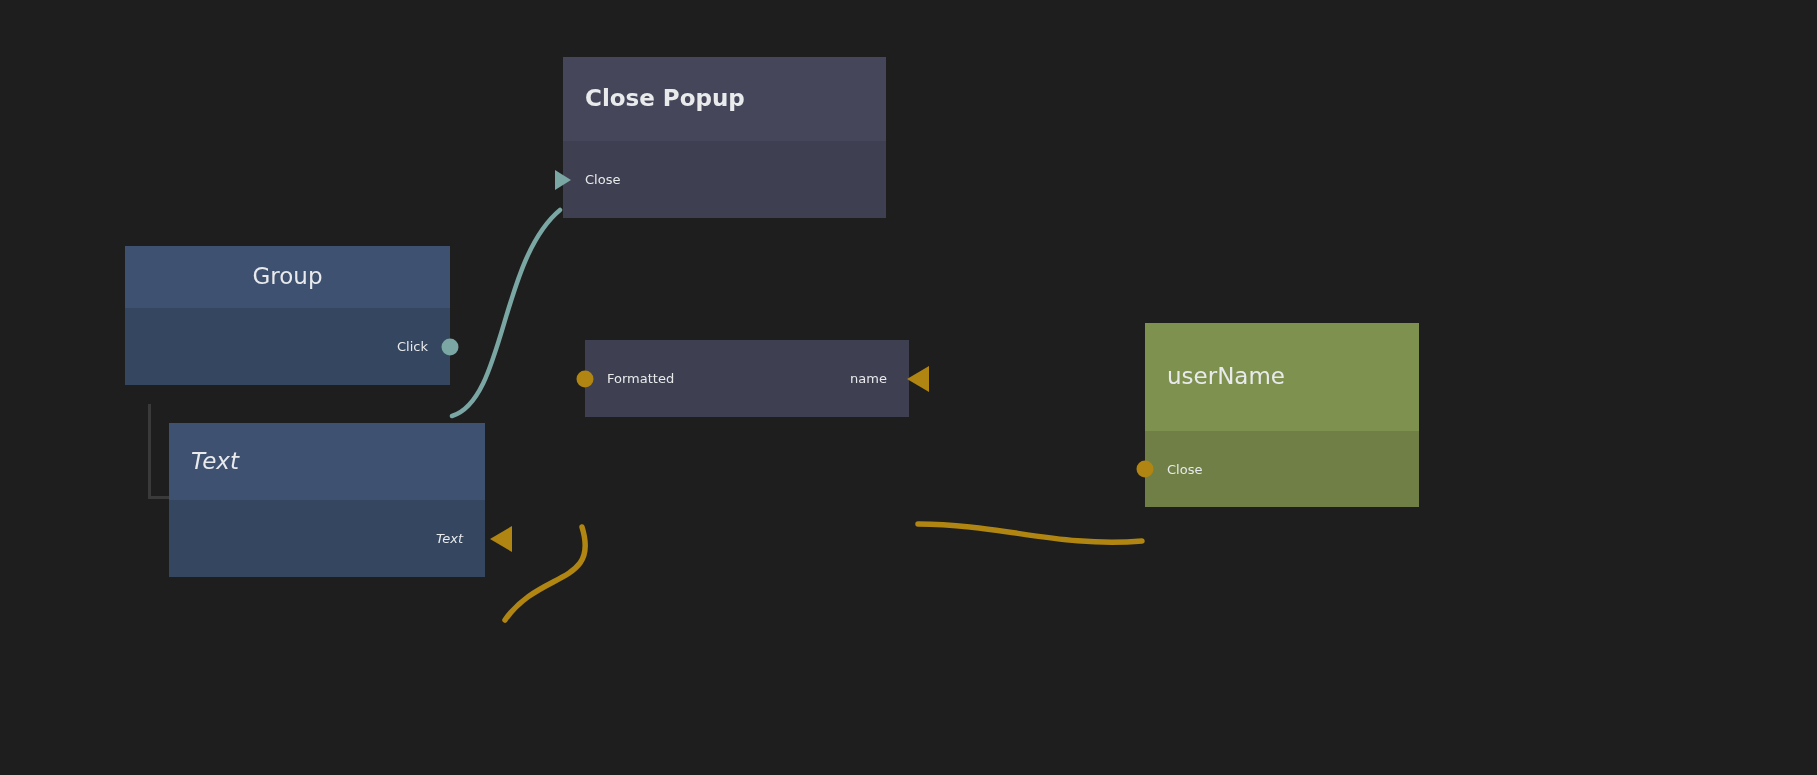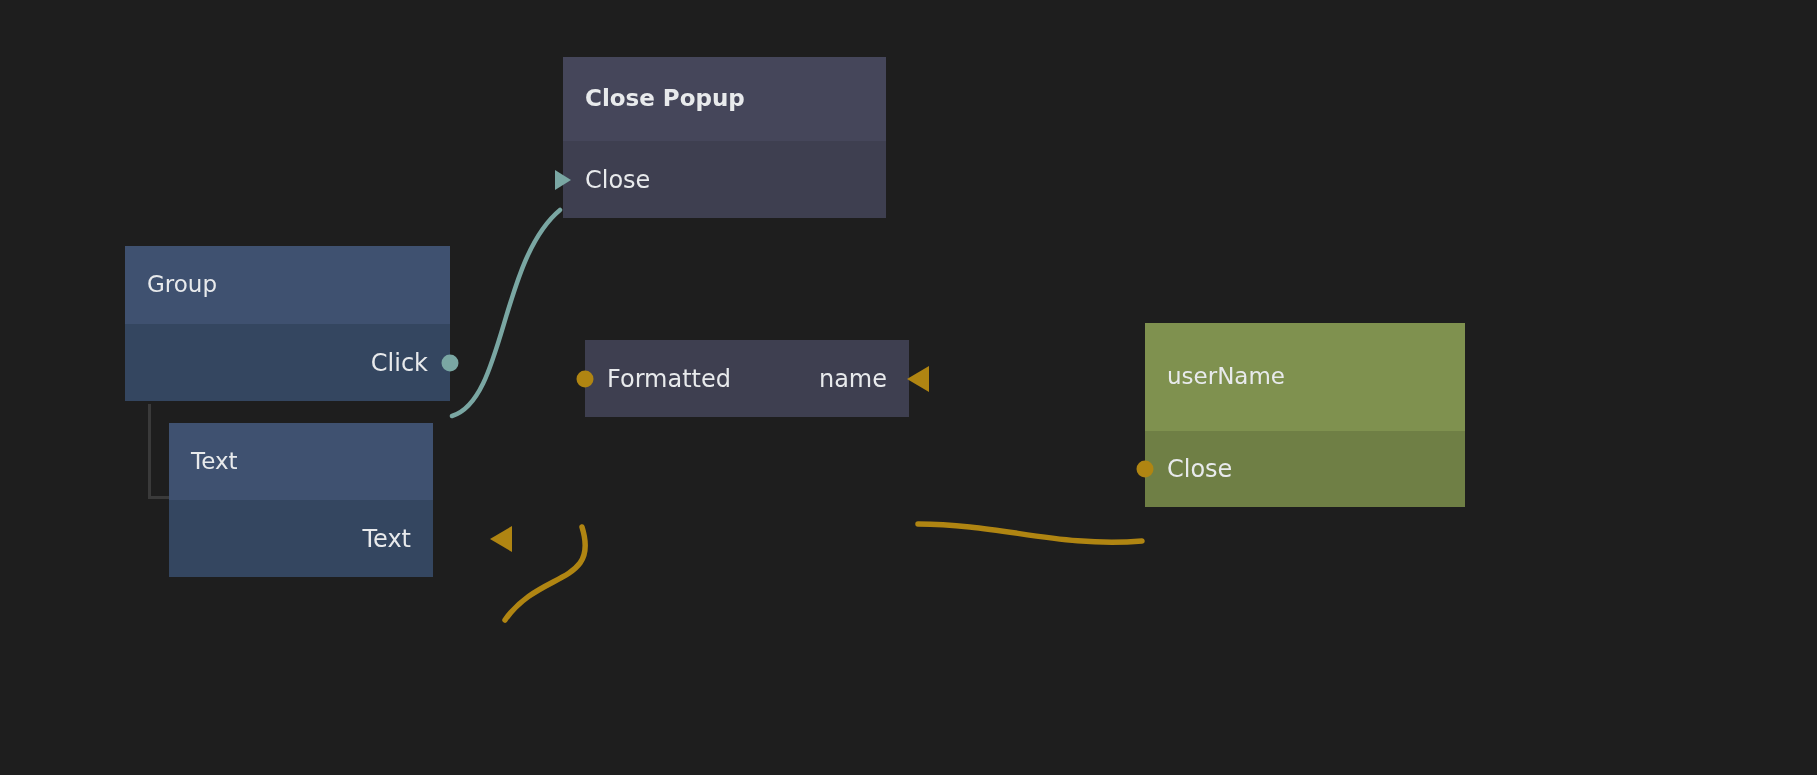--- a/index.html
+++ b/index.html
@@ -67,21 +67,21 @@
   }
   .port-row {
     position: relative;
     display: flex;
     align-items: center;
     height: 100%;
     padding: 0 22px;
     box-sizing: border-box;
   }
   .port-label {
-    font-size: 24px;
+    font-size: 13px;
     color: #e8eaec;
     white-space: nowrap;
   }
   .port-label.left  { margin-right: auto; }
   .port-label.right { margin-left: auto; }
 
   
   .port-dot {
     position: absolute;
     width: 17px;
@@ -152,32 +152,32 @@
     </div>
     <div class="node-body" style="height:77px;">
       <div class="port-row">
         <span class="port-arrow exec-in" style="left:0px;"></span>
         <span class="port-label left">Close</span>
       </div>
     </div>
   </div>
 
   <div class="node skin-blue" style="left:125px; top:246px; width:325px; height:155px;">
-    <div class="node-header" style="height:78px;">
+    <div class="node-header" style="height:62px;text-align:center;">
       <div class="node-title">Group</div>
     </div>
     <div class="node-body" style="height:77px;">
       <div class="port-row">
         <span class="port-label right">Click</span>
         <span class="port-dot exec-out" style="left:325px;"></span>
       </div>
     </div>
   </div>
 
-  <div class="node skin-blue" style="left:169px; top:423px; width:264px; height:154px;">
+  <div class="node skin-blue" style="left:169px; top:423px; width:316px; height:154px;font-style:italic;">
     <div class="node-header" style="height:77px;">
       <div class="node-title">Text</div>
     </div>
     <div class="node-body" style="height:77px;">
       <div class="port-row">
         <span class="port-label right">Text</span>
         <span class="port-arrow data-in" style="left:332px;"></span>
       </div>
     </div>
   </div>
@@ -186,21 +186,21 @@
     <div class="node-body" style="height:77px;">
       <div class="port-row">
         <span class="port-dot data-gold" style="left:0px;"></span>
         <span class="port-label left">Formatted</span>
         <span class="port-label right">name</span>
         <span class="port-arrow data-in" style="left:333px;"></span>
       </div>
     </div>
   </div>
 
-  <div class="node skin-olive" style="left:1145px; top:323px; width:320px; height:184px;">
+  <div class="node skin-olive" style="left:1145px; top:323px; width:274px; height:184px;">
     <div class="node-header" style="height:108px;">
       <div class="node-title">userName</div>
     </div>
     <div class="node-body" style="height:76px;">
       <div class="port-row">
         <span class="port-dot data-gold" style="left:0px;"></span>
         <span class="port-label left">Close</span>
       </div>
     </div>
   </div>

